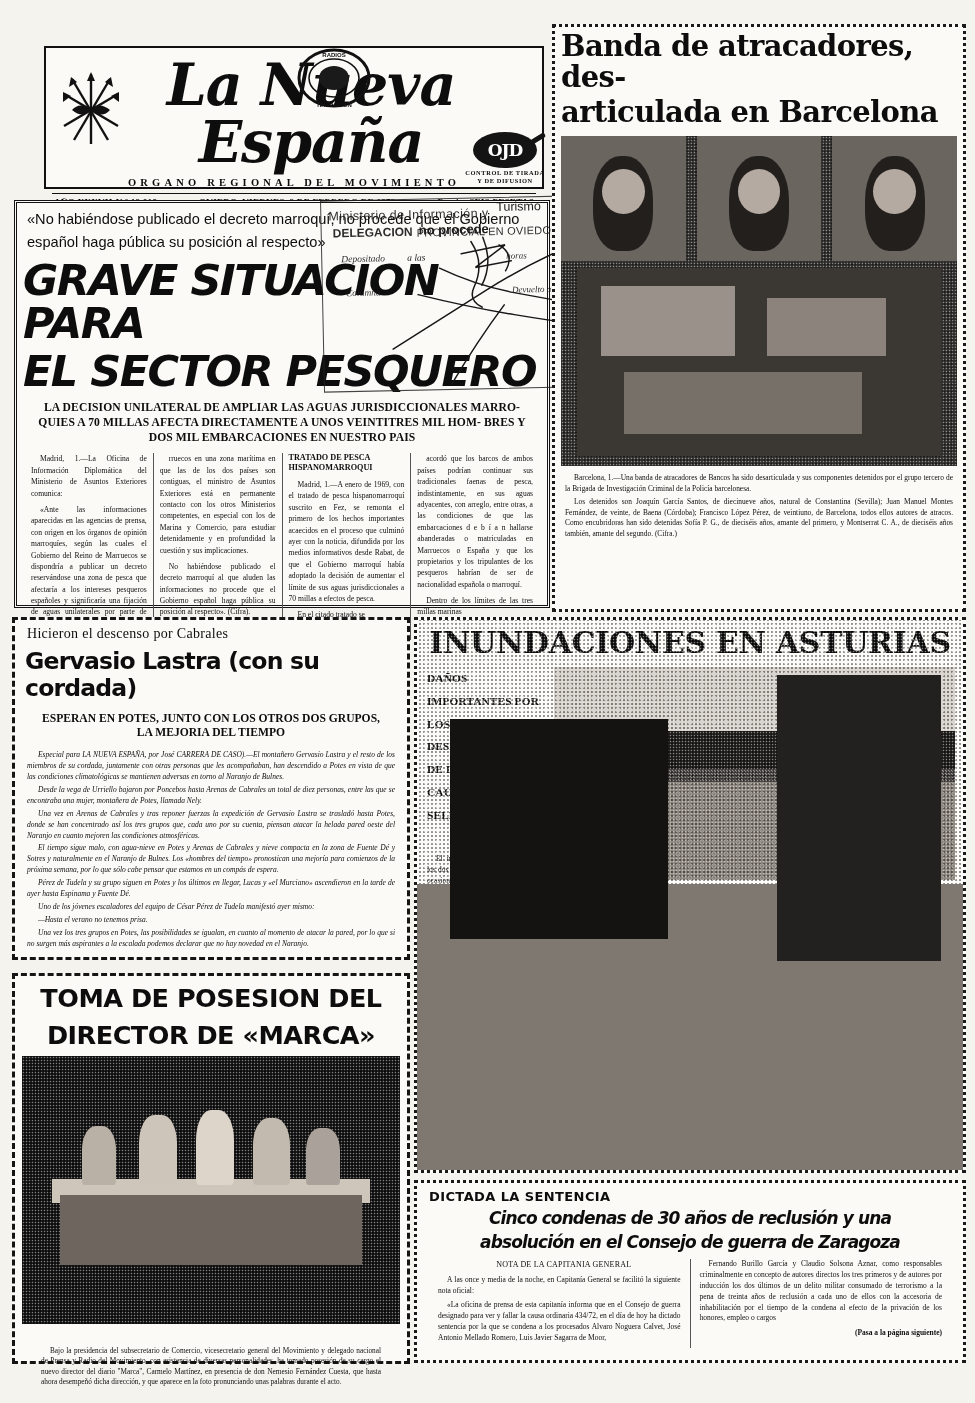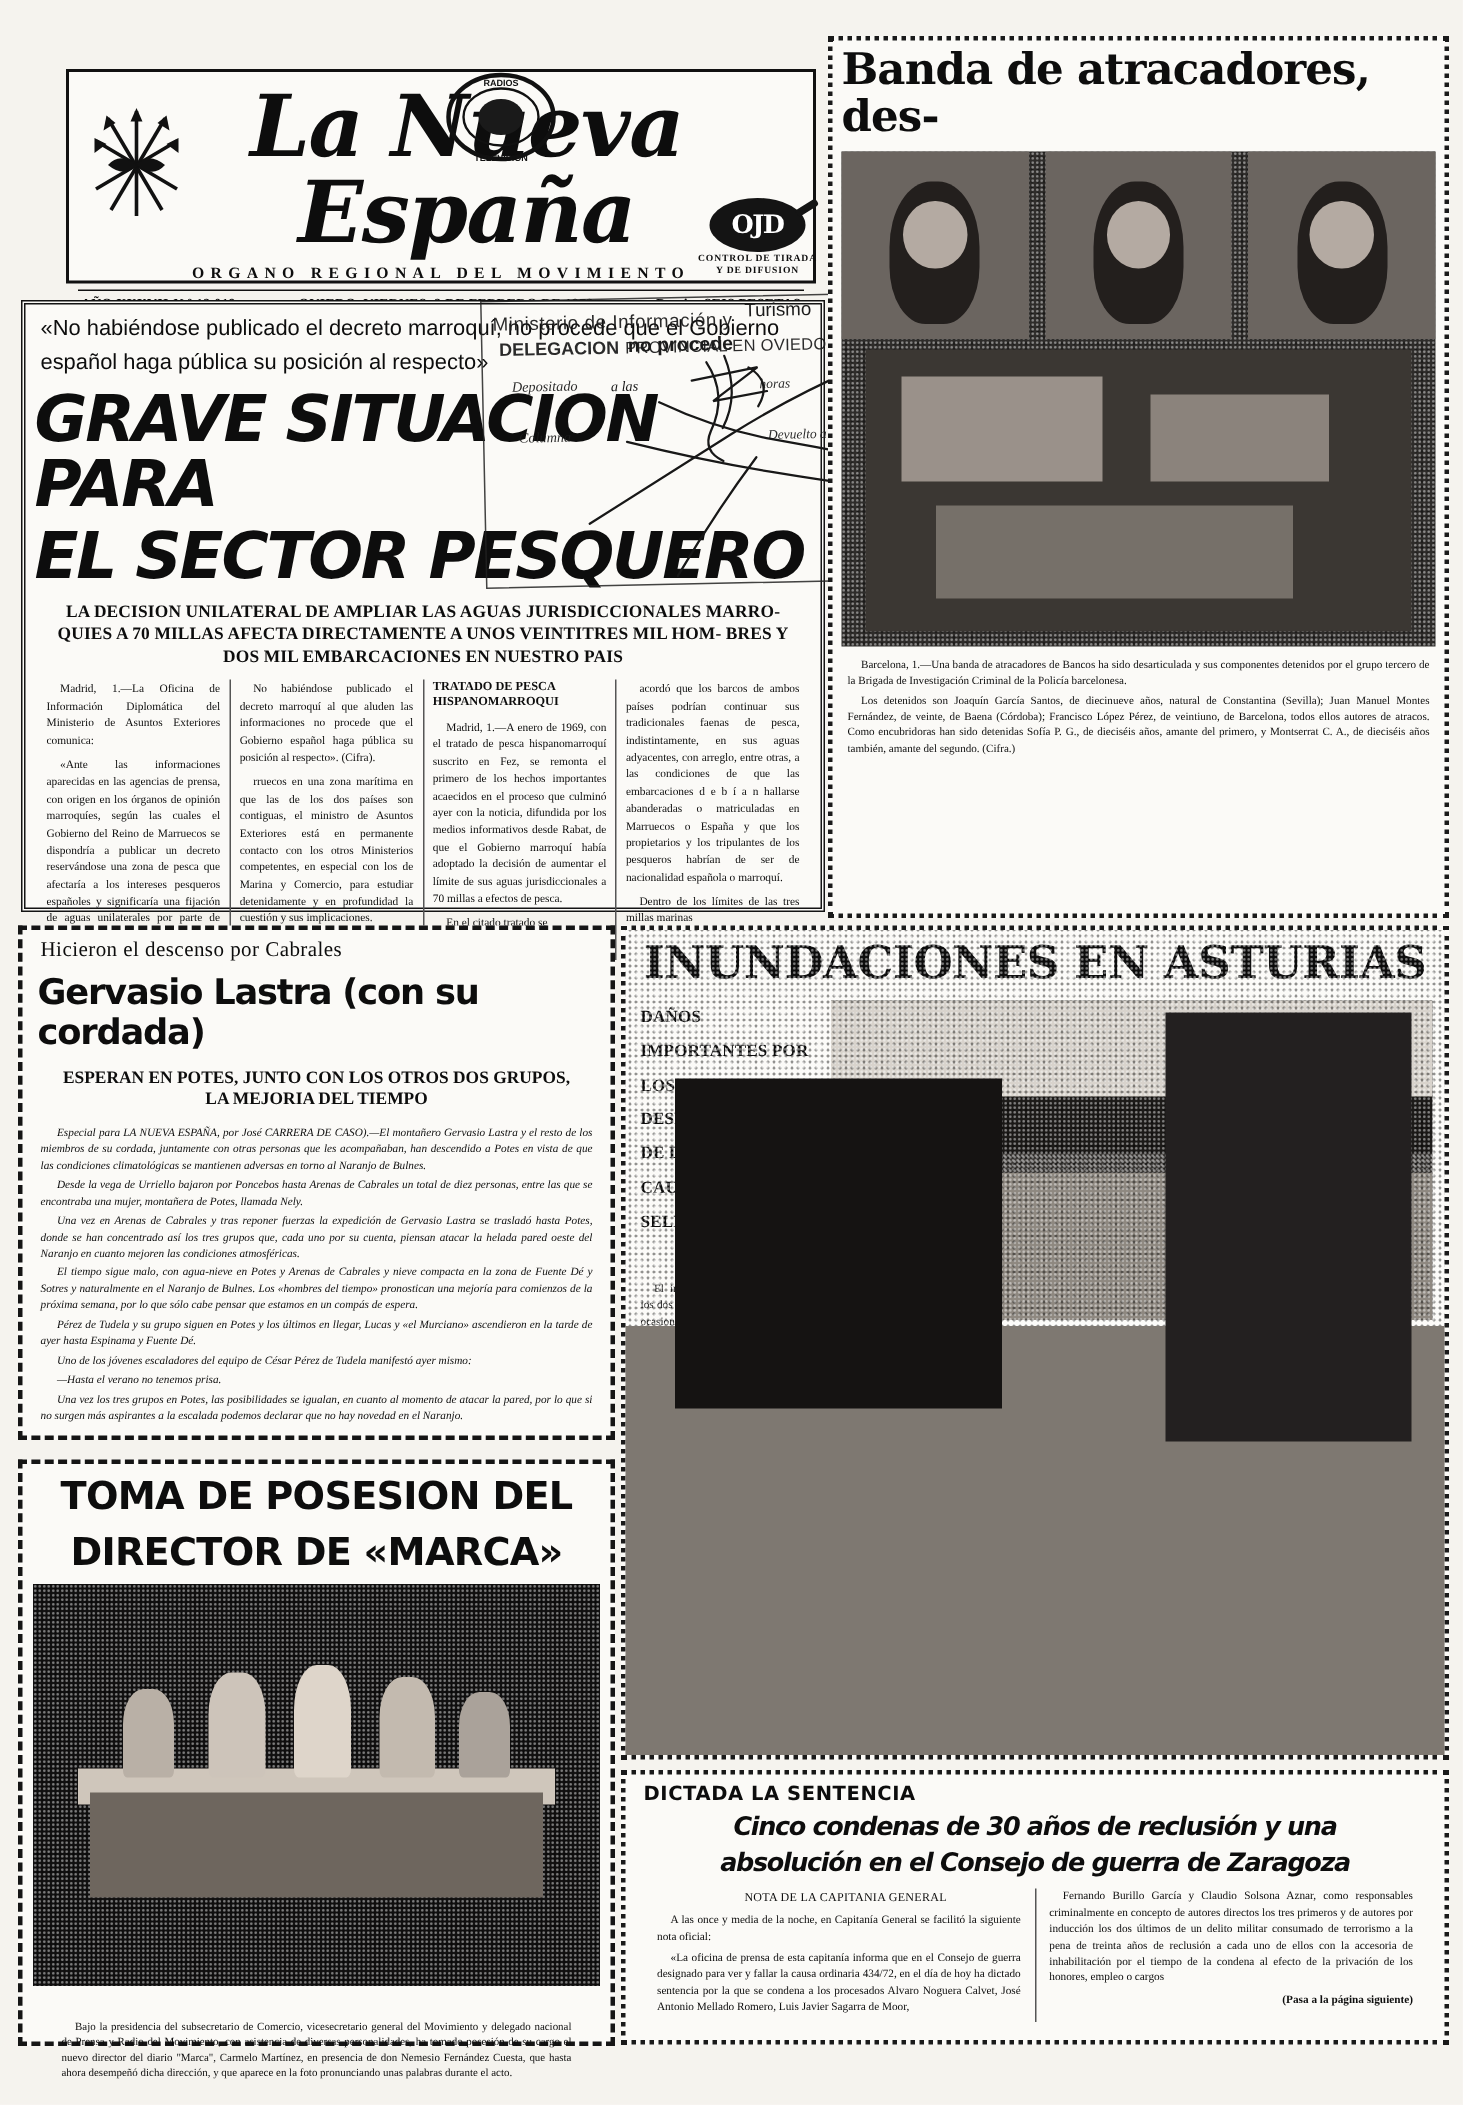--- a/index.html
+++ b/index.html
@@ -217,22 +217,22 @@
     <div class="kicker">«No habiéndose publicado el decreto marroquí, no procede que el Gobierno español haga pública su posición al respecto»</div>
     <div class="mainhead">GRAVE SITUACION PARA</div>
     <div class="mainhead">EL SECTOR PESQUERO</div>
     <div class="deck">LA DECISION UNILATERAL DE AMPLIAR LAS AGUAS JURISDICCIONALES MARRO- QUIES A 70 MILLAS AFECTA DIRECTAMENTE A UNOS VEINTITRES MIL HOM- BRES Y DOS MIL EMBARCACIONES EN NUESTRO PAIS</div>
     <div class="cols4">
       <div class="col">
         <p>Madrid, 1.—La Oficina de Información Diplomática del Ministerio de Asuntos Exteriores comunica:</p>
         <p>«Ante las informaciones aparecidas en las agencias de prensa, con origen en los órganos de opinión marroquíes, según las cuales el Gobierno del Reino de Marruecos se dispondría a publicar un decreto reservándose una zona de pesca que afectaría a los intereses pesqueros españoles y significaría una fijación de aguas unilaterales por parte de Ma-</p>
       </div>
       <div class="col">
+        <p>rruecos en una zona marítima en que las de los dos países son contiguas, el ministro de Asuntos Exteriores está en permanente contacto con los otros Ministerios competentes, en especial con los de Marina y Comercio, para estudiar detenidamente y en profundidad la cuestión y sus implicaciones.</p>
         <p>No habiéndose publicado el decreto marroquí al que aluden las informaciones no procede que el Gobierno español haga pública su posición al respecto». (Cifra).</p>
-        <p>rruecos en una zona marítima en que las de los dos países son contiguas, el ministro de Asuntos Exteriores está en permanente contacto con los otros Ministerios competentes, en especial con los de Marina y Comercio, para estudiar detenidamente y en profundidad la cuestión y sus implicaciones.</p>
       </div>
       <div class="col">
         <p class="chead">TRATADO DE PESCA HISPANOMARROQUI</p>
         <p>Madrid, 1.—A enero de 1969, con el tratado de pesca hispanomarroquí suscrito en Fez, se remonta el primero de los hechos importantes acaecidos en el proceso que culminó ayer con la noticia, difundida por los medios informativos desde Rabat, de que el Gobierno marroquí había adoptado la decisión de aumentar el límite de sus aguas jurisdiccionales a 70 millas a efectos de pesca.</p>
         <p>En el citado tratado se</p>
       </div>
       <div class="col">
         <p>acordó que los barcos de ambos países podrían continuar sus tradicionales faenas de pesca, indistintamente, en sus aguas adyacentes, con arreglo, entre otras, a las condiciones de que las embarcaciones d e b í a n hallarse abanderadas o matriculadas en Marruecos o España y que los propietarios y los tripulantes de los pesqueros habrían de ser de nacionalidad española o marroquí.</p>
         <p>Dentro de los límites de las tres millas marinas</p>
         <p class="jump">(Pasa a la pág. siguiente)</p>
@@ -261,20 +261,21 @@
         <path d="M178 48 q16 10 6 26"></path>
       </g>
       <text x="98" y="36" font-size="13" fill="#1b1b1b" font-weight="600" font-family="Liberation Sans, sans-serif">no procede</text>
       <text x="176" y="14" font-size="12.5" fill="#1b1b1b" font-family="Liberation Sans, sans-serif">Turismo</text>
       <text x="86" y="62" font-size="9.5" fill="#1b1b1b" font-style="italic" font-family="Liberation Serif, serif">a las</text>
     </svg>
   </div>
 
   <div class="box fr-dot" id="barcelona">
     <div class="bc-head">Banda de atracadores, des-</div>
+    <div class="bc-head">articulada en Barcelona</div>
     <div class="bc-photo halftone">
       <div class="mug" style="left:0"></div>
       <div class="mug" style="left:34.25%"></div>
       <div class="mug" style="left:68.5%"></div>
       <div style="position:absolute;left:4%;top:132px;width:92%;height:188px;background:#3b3733;"></div>
       <div style="position:absolute;left:10%;top:150px;width:34%;height:70px;background:#9a918a;"></div>
       <div style="position:absolute;left:52%;top:162px;width:30%;height:58px;background:#8b837c;"></div>
       <div style="position:absolute;left:16%;top:236px;width:60%;height:62px;background:#767069;"></div>
     </div>
     <div class="bc-cap">

